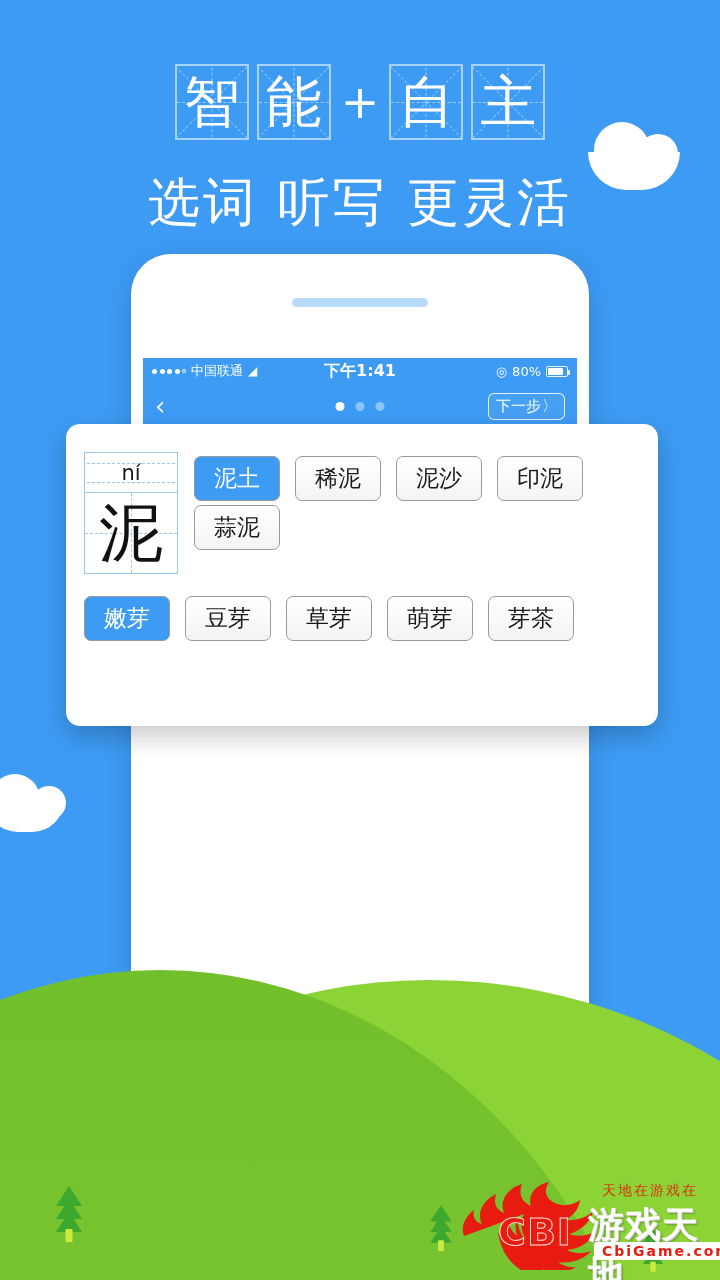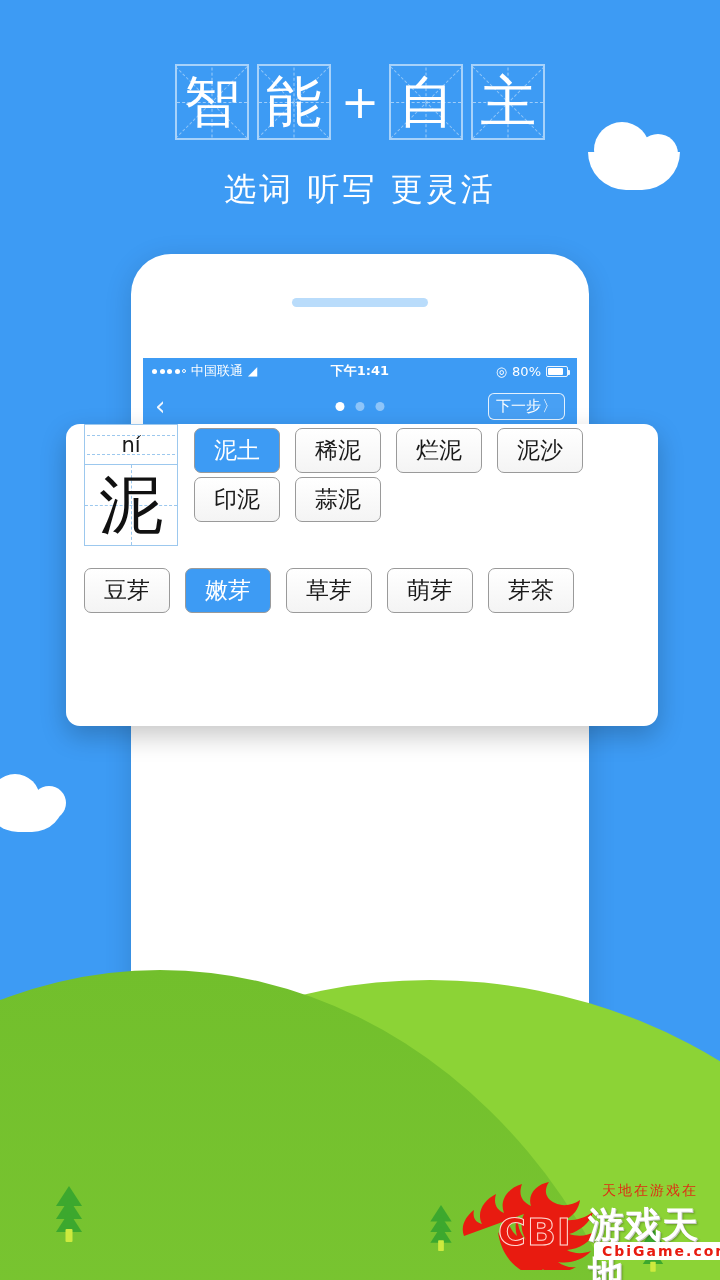--- a/index.html
+++ b/index.html
@@ -58,21 +58,21 @@
   .gridchar .diag i.d1 { transform: rotate(45deg); }
   .gridchar .diag i.d2 { transform: rotate(-45deg); }
   .gridchar .glyph { position: relative; z-index: 2; }
   .plus {
     color: #ffffff; font-size: 46px; line-height: 1;
     margin: 0 6px; font-family: "DejaVu Sans", sans-serif;
   }
   #subhead {
     position: absolute; top: 168px; left: 0; width: 720px;
     text-align: center; color: #ffffff;
-    font-size: 32px; letter-spacing: 3px;
+    font-size: 52px; letter-spacing: 3px;
     font-family: "DejaVu Sans", sans-serif;
   }
 
   
   #phone {
     position: absolute; left: 131px; top: 254px;
     width: 458px; height: 960px;
     background: #ffffff;
     border-radius: 40px 40px 0 0;
     box-shadow: 0 6px 28px rgba(0,0,0,.14);
@@ -91,21 +91,21 @@
   }
 
   
   #statusbar {
     height: 26px; background: #3d9bf4; color: #ffffff;
     display: flex; align-items: center; padding: 0 9px;
     font-size: 13px;
     gap: 48px;
   }
   #statusbar .left { display: flex; align-items: center; gap: 5px; flex: 1; }
-  #statusbar .mid { flex: 0 0 auto; font-weight: bold; font-size: 13px; }
+  #statusbar .mid { flex: 0 0 auto; font-weight: bold; font-size: 16px; }
   #statusbar .right { display: flex; align-items: center; gap: 5px; flex: 1; justify-content: flex-end; }
   .sigdots { display: flex; gap: 2.5px; align-items: center; }
   .sigdots span { width: 5px; height: 5px; border-radius: 50%; background: #fff; display: block; }
   .sigdots span.hollow { background: transparent; border: 1px solid #fff; width: 4px; height: 4px; }
   .wifi { font-size: 12px; }
   .battery { width: 22px; height: 11px; border: 1px solid rgba(255,255,255,.9); border-radius: 2px; position: relative; }
   .battery i { position: absolute; left: 1px; top: 1px; bottom: 1px; width: 76%; background: #fff; border-radius: 1px; display: block; }
   .battery::after { content: ""; position: absolute; right: -3px; top: 3px; width: 2px; height: 5px; background: rgba(255,255,255,.9); border-radius: 0 1px 1px 0; }
 
   
@@ -182,21 +182,21 @@
     color: #ffffff;
   }
 
   
   #overlay {
     position: absolute; left: 66px; top: 424px;
     width: 592px; height: 302px;
     background: #ffffff;
     border-radius: 14px;
     box-shadow: 0 10px 26px rgba(0,0,0,.22);
-    padding: 0 18px;
+    padding: 28px 18px;
     z-index: 30;
   }
   #overlay .ovrow { display: flex; gap: 16px; align-items: flex-start; margin-bottom: 18px; }
   #overlay .charbox { width: 94px; flex: 0 0 94px; height: 122px; border-color: #9cc8ee; }
   #overlay .charbox .pinyin { height: 40px; font-size: 21px; }
   #overlay .charbox .pinyin::before { top: 10px; }
   #overlay .charbox .pinyin::after { bottom: 9px; }
   #overlay .charbox .hanzi { height: 80px; font-size: 64px; }
   #overlay .chips { gap: 4px 15px; padding-top: 4px; }
   #overlay .chip {
@@ -407,30 +407,29 @@
       <div class="ovrow">
         <div class="charbox">
           <div class="pinyin">ní</div>
           <div class="hanzi">
             <span class="g">泥</span>
           </div>
         </div>
         <div class="chips">
           <span class="chip sel">泥土</span>
           <span class="chip">稀泥</span>
-          <span class="chip">烂泥</span>
           <span class="chip">泥沙</span>
           <span class="chip">印泥</span>
           <span class="chip">蒜泥</span>
         </div>
       </div>
       <div class="ovrow">
         <div class="chips">
+          <span class="chip sel">嫩芽</span>
           <span class="chip">豆芽</span>
-          <span class="chip sel">嫩芽</span>
           <span class="chip">草芽</span>
           <span class="chip">萌芽</span>
           <span class="chip">芽茶</span>
         </div>
       </div>
     </div>
 
   <div id="hill-back"></div>
   <div id="hill-front"></div>
 

